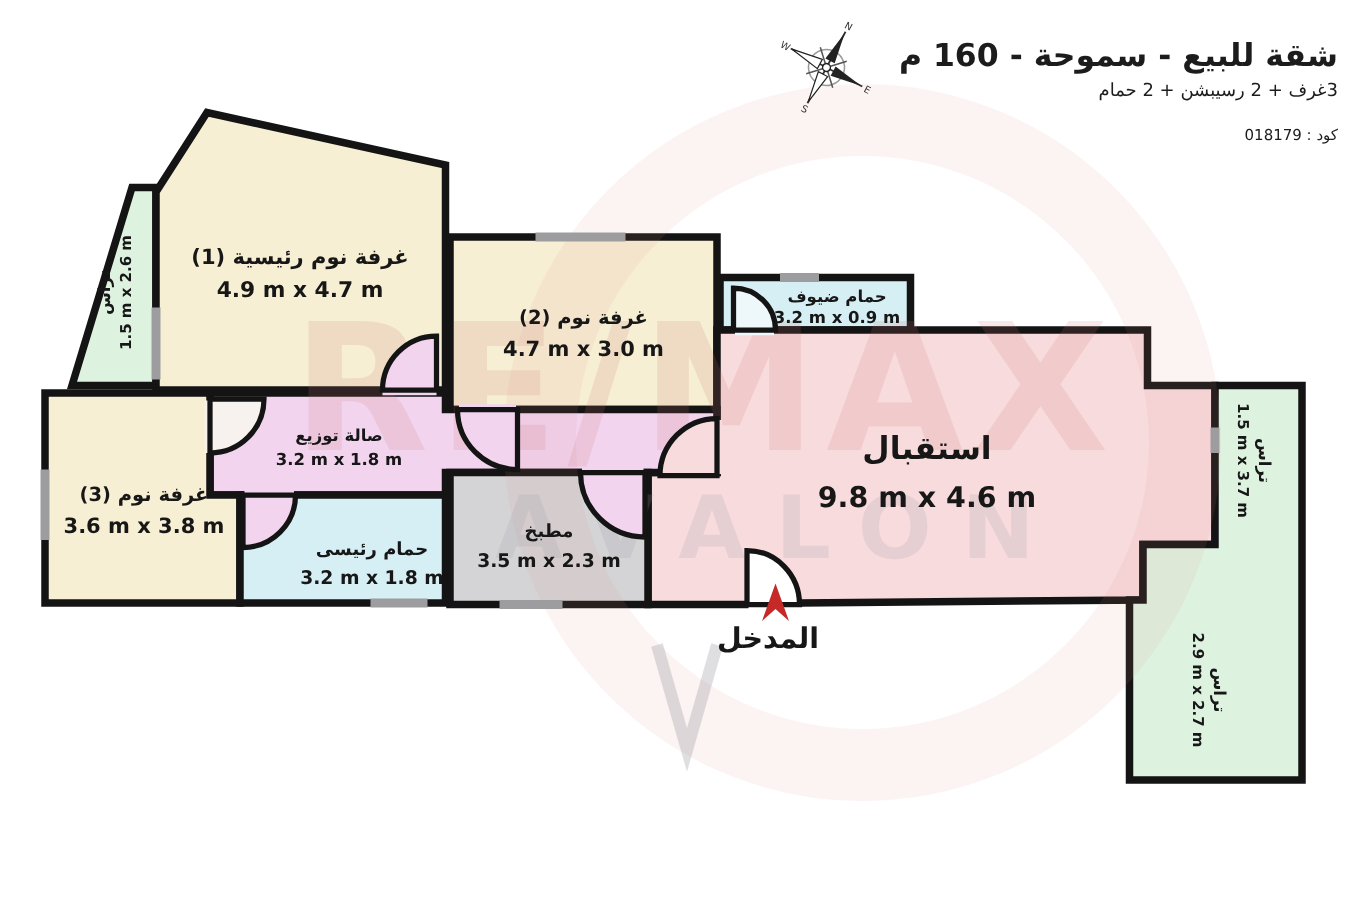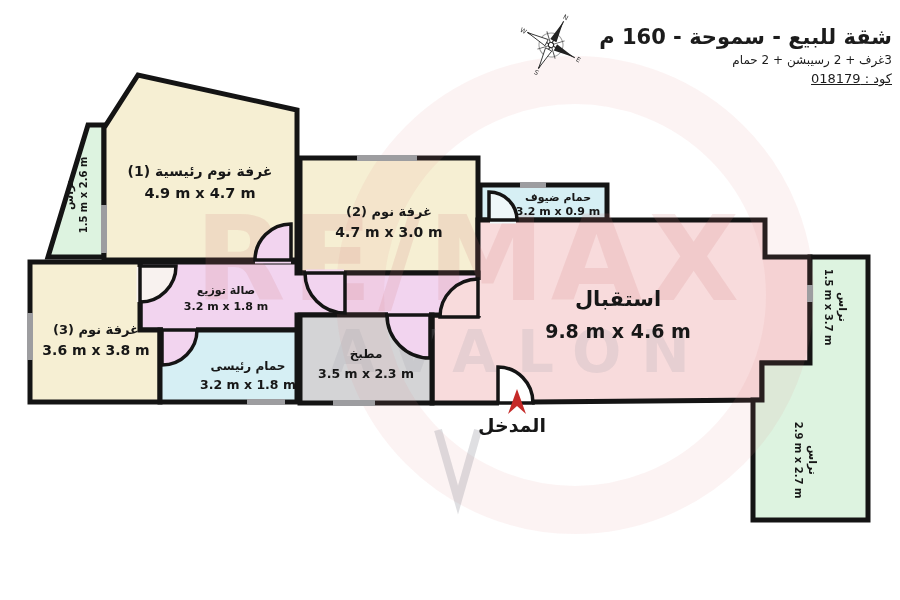--- a/index.html
+++ b/index.html
@@ -2,21 +2,21 @@
 <html><head>
 <meta charset="utf-8">
 <style>
   html,body{margin:0;padding:0;background:#ffffff;}
   #stage{position:relative;width:900px;height:600px;background:#ffffff;overflow:hidden;
          font-family:"DejaVu Sans",sans-serif;}
   #plan{position:absolute;left:0;top:0;}
   #header{position:absolute;top:14px;right:8px;text-align:right;direction:rtl;color:#1c1c1c;z-index:5;}
   #header .title{font-size:21px;font-weight:bold;line-height:1.2;margin-top:11px;}
   #header .subtitle{font-size:12px;margin-top:3px;}
-  #header .code{font-size:13px;margin-top:4px;text-decoration:underline;}
+  #header .code{font-size:10px;margin-top:18px;}
   #compass{position:absolute;left:516px;top:10px;z-index:5;}
   svg text{font-family:"DejaVu Sans",sans-serif;}
   .roomlabel{font-weight:bold;fill:#171717;}
   .dims{font-weight:bold;fill:#171717;}
 </style>
 </head>
 <body>
 
 <div id="stage">
 

